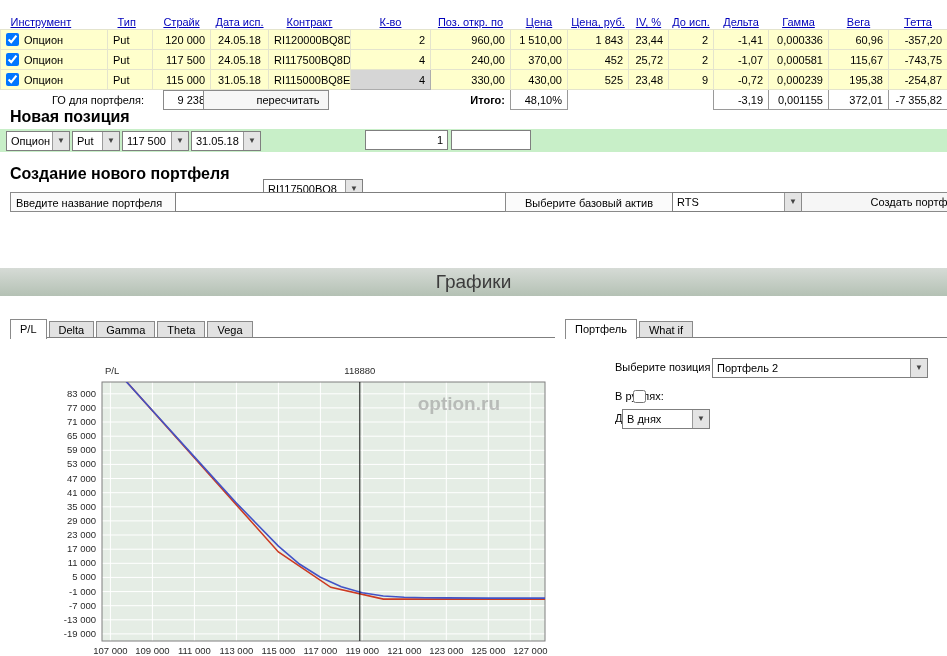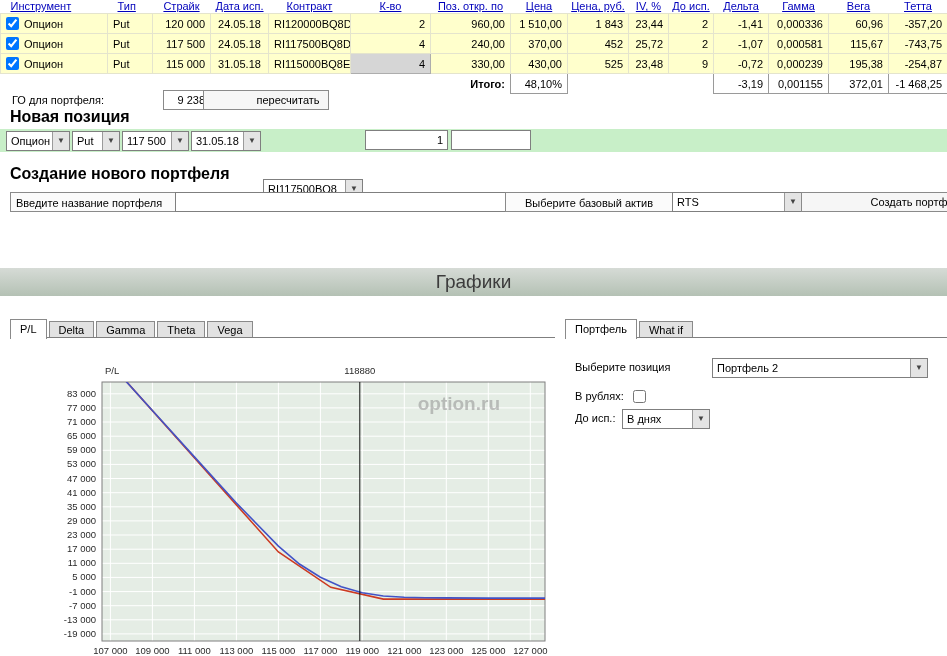--- a/index.html
+++ b/index.html
@@ -2,21 +2,21 @@
 <html><head>
 <meta charset="utf-8">
 <style>
   html,body{margin:0;padding:0;}
   body{width:947px;height:656px;position:relative;overflow:hidden;background:#fff;
        font-family:"Liberation Sans","DejaVu Sans",sans-serif;font-size:11px;color:#000;}
 
   
   table.positions{position:absolute;top:0;left:0;width:947px;border-collapse:collapse;table-layout:fixed;font-size:11px;}
   table.positions th{height:12px;overflow:hidden;vertical-align:bottom;font-weight:normal;color:#0000bb;
-       text-decoration:underline;white-space:nowrap;padding:0 2px 1px;text-align:center;cursor:pointer;}
+       text-decoration:underline;white-space:nowrap;padding:16px 2px 1px;text-align:center;cursor:pointer;}
   table.positions th.hl{text-align:left;padding-left:10px;}
   table.positions td{height:17px;padding:1px 5px;white-space:nowrap;overflow:hidden;}
   tr.pos-row td{background:#ffffcc;border:1px solid #e4e4cd;}
   td.al{text-align:left;} td.ar{text-align:right;} td.ac{text-align:center;}
   td.chk{padding-left:3px;}
   td.chk input{vertical-align:-2px;margin:0 5px 0 0;}
   td.qty-gray{background:#d6d6d6 !important;border:1px solid #adadad !important;}
   tr.totals-row td{border:none;background:#fff;}
   tr.totals-row td.boxed{border:1px solid #9a9a9a;text-align:right;}
   tr.totals-row td.itogo{font-weight:bold;text-align:right;}
@@ -37,21 +37,21 @@
        font-size:19px;color:#3c3c3c;}
 
   
   .tabs{position:absolute;display:flex;align-items:flex-end;height:20px;}
   .tab{border:1px solid #8a8a8a;border-bottom:none;background:#e2e2e2;padding:0 9px;margin-right:2px;
        height:16px;line-height:16px;cursor:pointer;}
   .tab.active{background:#fff;height:19px;line-height:19px;margin-bottom:-1px;z-index:3;position:relative;}
   .panel{position:absolute;top:337px;border-top:1px solid #7f7f7f;background:#fff;}
   .left-panel{left:10px;width:545px;height:318px;}
   .right-panel{left:565px;width:382px;height:318px;}
-  .rp-item{position:absolute;line-height:19px;}
+  .rp-item{position:absolute;line-height:19px;margin-left:40px;}
   #plot-svg text{font-family:"Liberation Sans","DejaVu Sans",sans-serif;}
   .tick{font-size:9.5px;fill:#2a2a2a;}
 </style>
 </head>
 <body>
 
 <table class="positions">
   <colgroup>
     <col style="width:107px">
       <col style="width:45px">
@@ -143,21 +143,21 @@
     <tr class="totals-row">
       <td colspan="6"></td>
       <td class="itogo">Итого:</td>
       <td class="boxed">48,10%</td>
       <td></td>
       <td></td>
       <td></td>
       <td class="boxed">-3,19</td>
       <td class="boxed">0,001155</td>
       <td class="boxed">372,01</td>
-      <td class="boxed">-1 468,25</td>
+      <td class="boxed">-7 355,82</td>
     </tr>
   </tbody>
 </table>
 
 <span class="rp-item" style="left:12px;top:91px;">ГО для портфеля:</span>
 <span class="vbox" style="left:127px;top:90px;width:70px;margin-left:36px;">9 238,14</span>
 <span class="btn" style="left:203px;top:90px;width:80px;">пересчитать</span>
 
 <div class="h1" style="left:10px;top:108px;">Новая позиция</div>
 

